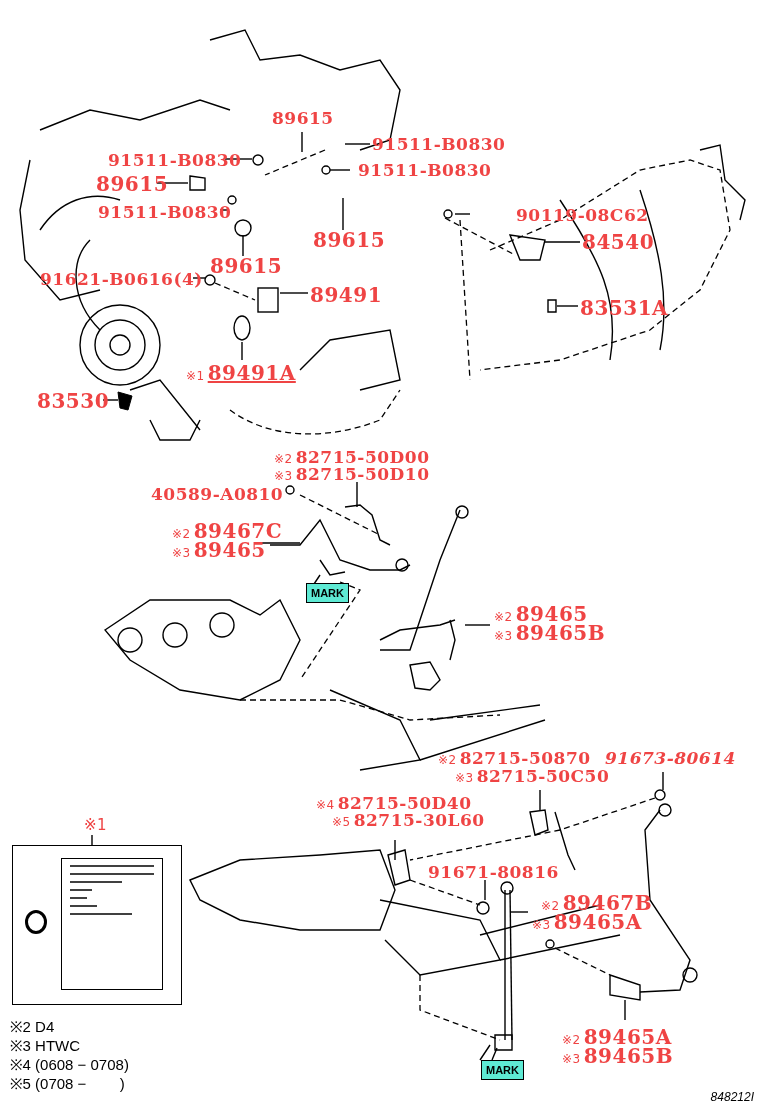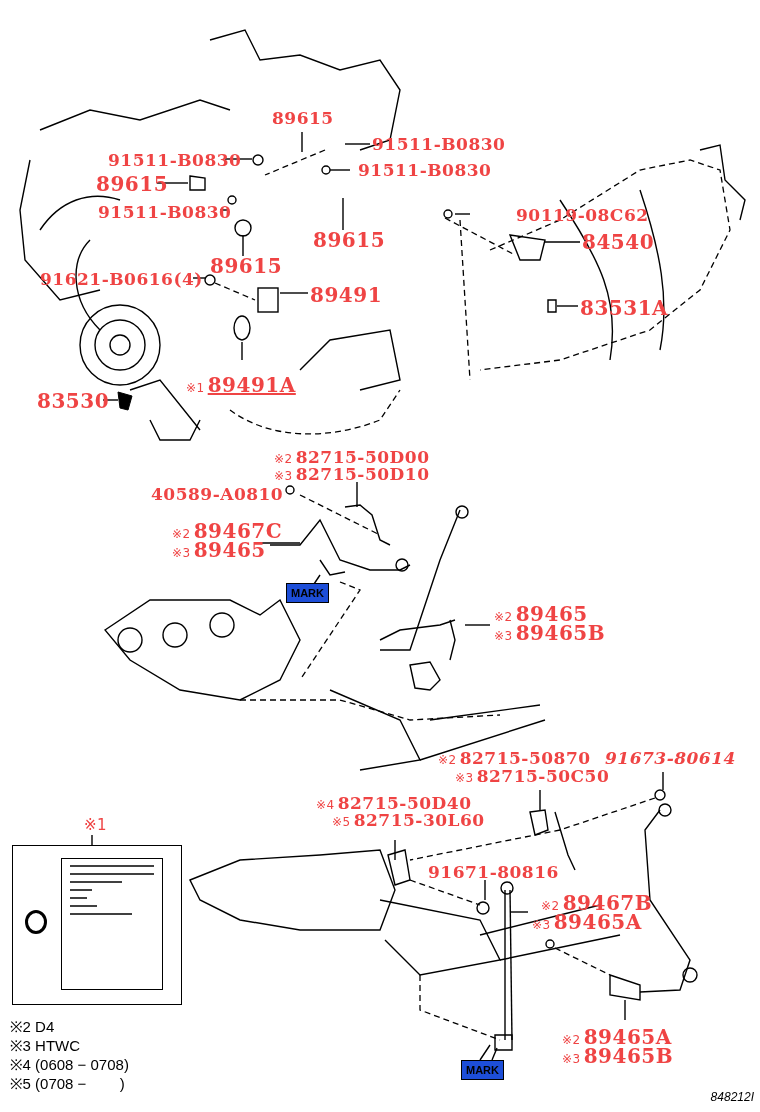--- a/index.html
+++ b/index.html
@@ -4,21 +4,21 @@
 <style>
   html, body { margin:0; padding:0; background:#ffffff; }
   #canvas { position:relative; width:760px; height:1112px; overflow:hidden; background:#fff; }
   svg.art { position:absolute; left:0; top:0; width:760px; height:1112px; }
   svg.art .l { fill:none; stroke:#000; stroke-width:1.4; }
   svg.art .d { fill:none; stroke:#000; stroke-width:1.3; stroke-dasharray:6 4; }
   svg.art .f { fill:#000; stroke:#000; }
   .lbl { position:absolute; font-family:"DejaVu Serif", serif; font-weight:bold; font-size:17px; color:#ef4444; white-space:nowrap; line-height:1; letter-spacing:0.5px; }
   .lbl.big { font-size:20px; }
   .note { font-family:"DejaVu Sans", sans-serif; font-weight:normal; font-size:12px; margin-right:3px; }
-  .mark { position:absolute; border:1.5px solid #000; font-family:"Liberation Sans", sans-serif; font-weight:bold; font-size:11px; padding:3px 4px; background:#1d4ed8; }
+  .mark { position:absolute; border:1.5px solid #000; font-family:"Liberation Sans", sans-serif; font-weight:bold; font-size:11px; padding:3px 4px; background:#5eead4;margin-left:20px; }
   .legend { position:absolute; left:10px; font-family:"Liberation Sans", sans-serif; font-size:15px; line-height:19px; }
   .code { position:absolute; right:6px; bottom:8px; font-family:"Liberation Sans", sans-serif; font-style:italic; font-size:12px; }
   .box1 { position:absolute; left:12px; top:845px; width:168px; height:158px; border:1.5px solid #000; }
   .box1 .sheet { position:absolute; left:48px; top:12px; width:100px; height:130px; border:1.3px solid #000; background:#fff; }
   .box1 .sheet i { display:block; height:2px; background:#000; margin:6px 8px 0 8px; opacity:0.75; }
   .box1 .ring { position:absolute; left:12px; top:64px; width:16px; height:18px; border:3px solid #000; border-radius:50%; }
 </style>
 </head>
 <body>
 
@@ -147,21 +147,21 @@
   <div class="lbl big" style="left:96px;top:174px;">89615</div>
   <div class="lbl" style="left:358px;top:162px;">91511-B0830</div>
   <div class="lbl" style="left:98px;top:204px;">91511-B0830</div>
   <div class="lbl big" style="left:313px;top:230px;">89615</div>
   <div class="lbl" style="left:472px;top:207px;margin-left:44px;">90119-08C62</div>
   <div class="lbl big" style="left:582px;top:232px;">84540</div>
   <div class="lbl big" style="left:210px;top:256px;">89615</div>
   <div class="lbl" style="left:40px;top:271px;">91621-B0616(4)</div>
   <div class="lbl big" style="left:310px;top:285px;">89491</div>
   <div class="lbl big" style="left:580px;top:298px;">83531A</div>
-  <div class="lbl big" style="left:186px;top:375px;"><span class="note">※1</span><span style="text-decoration:underline">89491A</span></div>
+  <div class="lbl big" style="left:186px;top:363px;"><span class="note">※1</span><span style="text-decoration:underline">89491A</span></div>
   <div class="lbl big" style="left:37px;top:391px;">83530</div>
 
   <div class="lbl" style="left:274px;top:449px;"><span class="note">※2</span><span>82715-50D00</span></div>
   <div class="lbl" style="left:274px;top:466px;"><span class="note">※3</span><span>82715-50D10</span></div>
   <div class="lbl" style="left:151px;top:486px;">40589-A0810</div>
   <div class="lbl big" style="left:172px;top:521px;"><span class="note">※2</span><span>89467C</span></div>
   <div class="lbl big" style="left:172px;top:540px;"><span class="note">※3</span><span>89465</span></div>
   <div class="mark" style="left:286px;top:583px;">MARK</div>
   <div class="lbl big" style="left:494px;top:604px;"><span class="note">※2</span><span>89465</span></div>
   <div class="lbl big" style="left:494px;top:623px;"><span class="note">※3</span><span>89465B</span></div>

